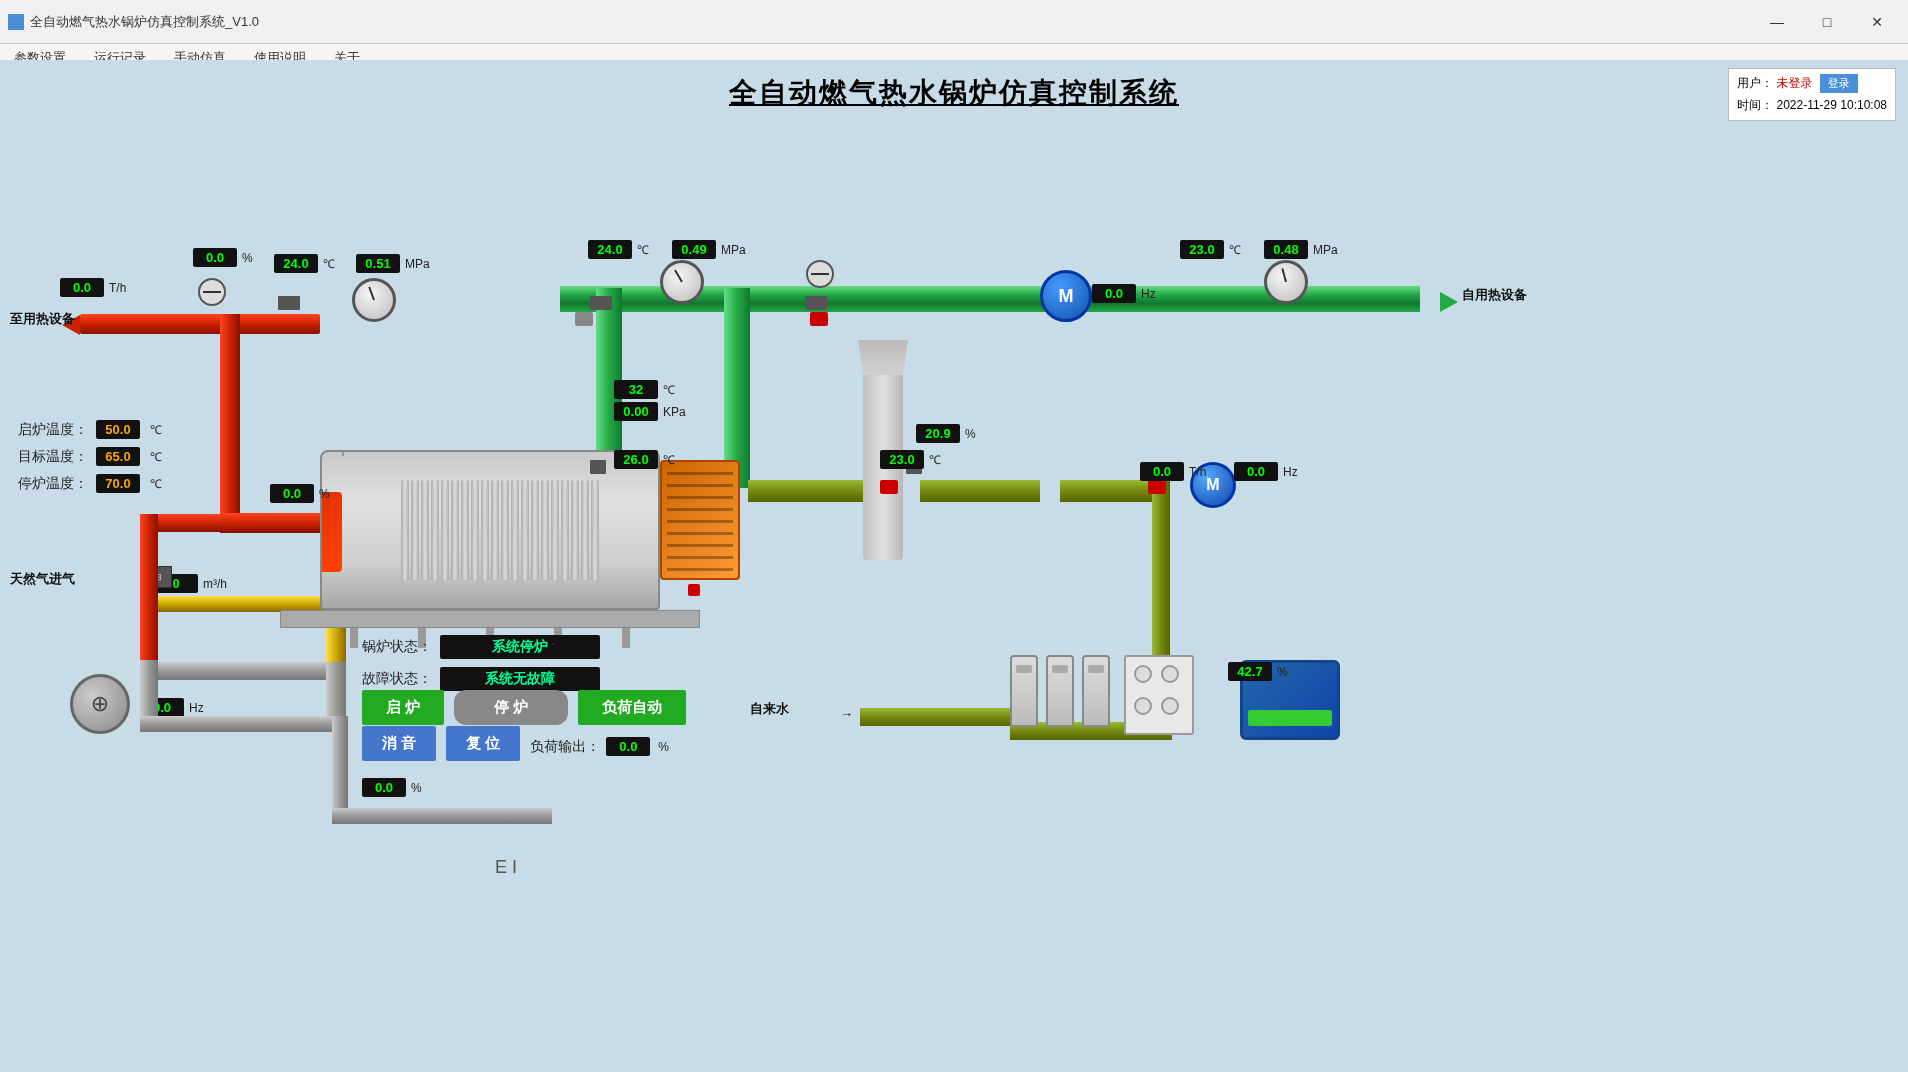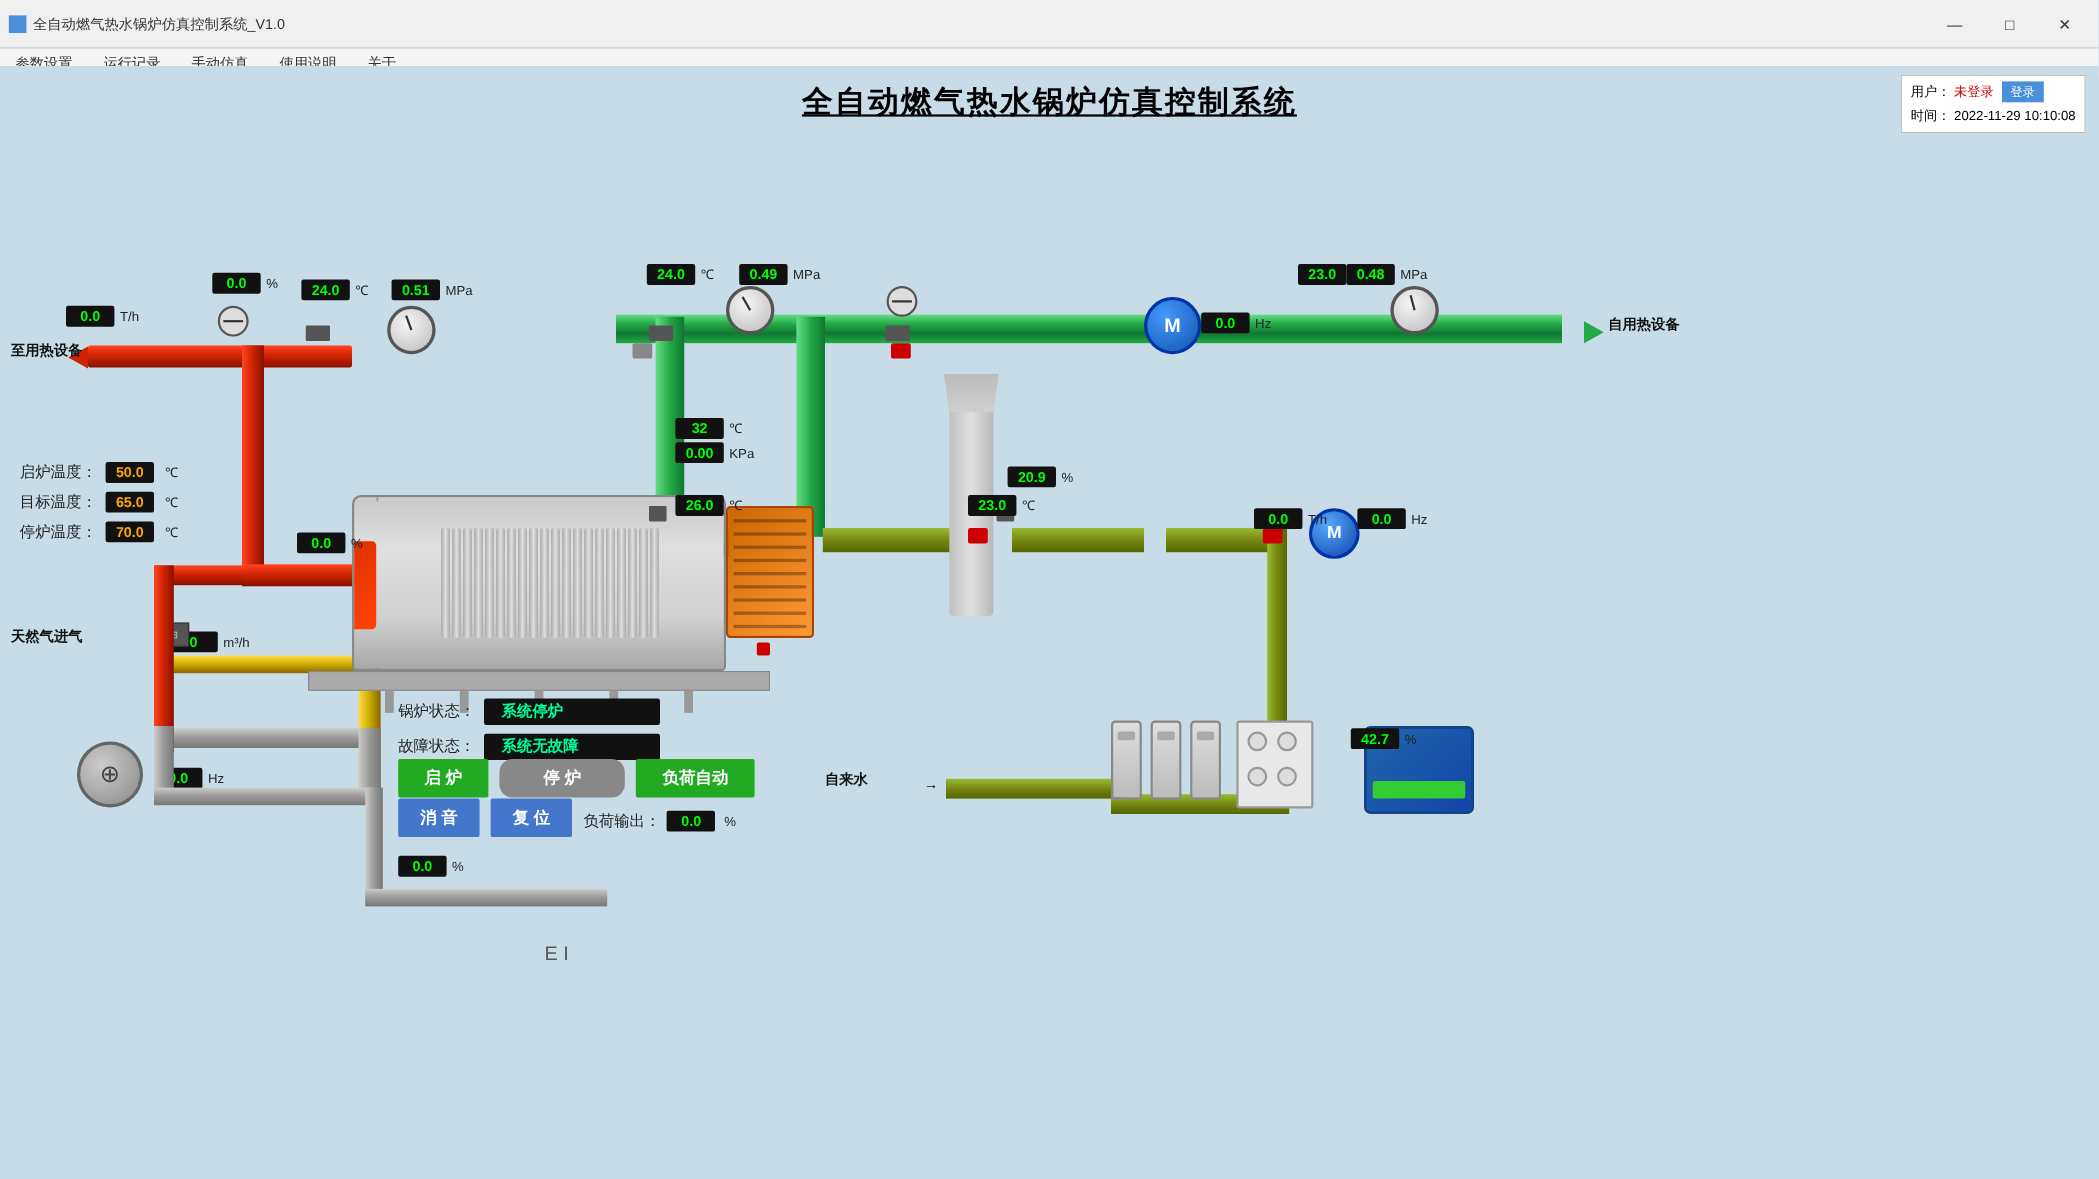--- a/index.html
+++ b/index.html
@@ -323,21 +323,21 @@
       color: #222;
       width: 70px;
     }
     .status-value {
       background: #111;
       color: #00ff99;
       font-size: 14px;
       font-weight: bold;
       padding: 3px 16px;
       min-width: 160px;
-      text-align: left;
+      text-align: center;
       border-radius: 2px;
     }
     .status-value.fault { color: #00ff99; }
     .btn-start {
       background: #22aa22;
       color: white;
       border: none;
       padding: 8px 24px;
       font-size: 15px;
       cursor: pointer;
@@ -702,21 +702,21 @@
   <div class="meas" style="top:180px; left:672px;">
     <span class="val-box">0.49</span>
     <span class="unit-label">MPa</span>
   </div>
 
   <div class="meas" style="top:180px; left:1180px;">
     <span class="val-box">23.0</span>
     <span class="unit-label">℃</span>
   </div>
 
-  <div class="meas" style="top:180px; left:1224px;">
+  <div class="meas" style="top:180px; left:1264px;">
     <span class="val-box">0.48</span>
     <span class="unit-label">MPa</span>
   </div>
 
   <div class="meas" style="top:224px; left:1092px;">
     <span class="val-box">0.0</span>
     <span class="unit-label">Hz</span>
   </div>
 
   <div class="meas" style="top:320px; left:614px;">

